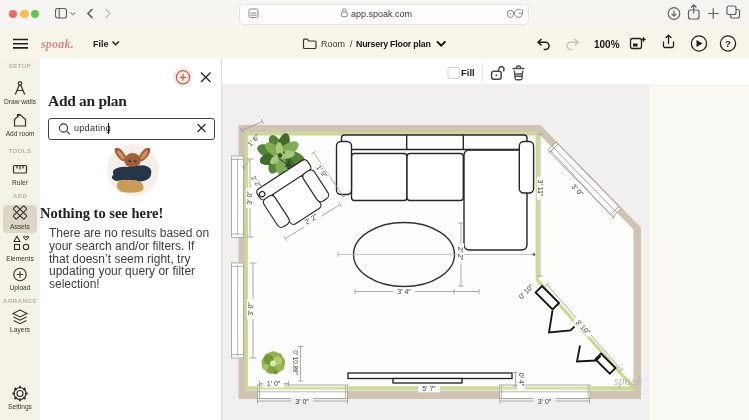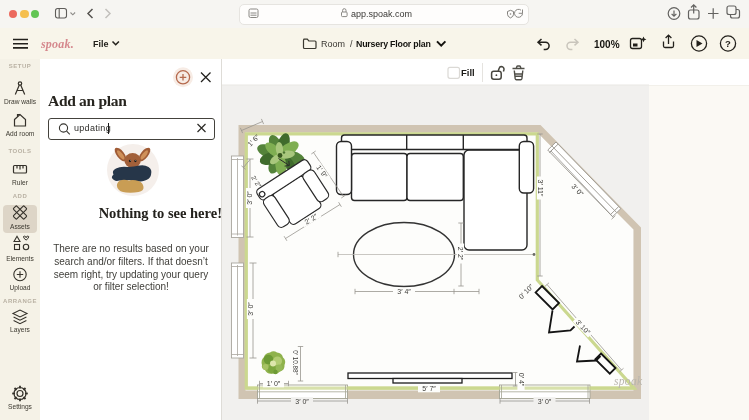--- a/index.html
+++ b/index.html
@@ -13,22 +13,22 @@
   
   #sidebar{left:0;top:59px;width:40px;height:361px;background:#f5f2e7;border-right:1px solid #eae7dd;}
   .seclab{position:absolute;width:40px;text-align:center;font-size:6px;font-weight:bold;letter-spacing:.5px;color:#b9b1a3;}
   .itmlab{position:absolute;width:40px;text-align:center;font-size:6.6px;color:#3b382f;}
   
   #panel{left:40px;top:59px;width:182px;height:361px;background:#ffffff;border-right:1px solid #dedcd7;box-sizing:border-box;}
   #addtitle{left:48px;top:92px;font-family:"Liberation Serif",serif;font-weight:bold;font-size:15.5px;color:#27251f;letter-spacing:-.3px;}
   #srch{left:48px;top:117.5px;width:167px;height:22px;border:1.4px solid #44423c;border-radius:3px;background:transparent;box-sizing:border-box;}
   #srchtxt{left:74px;top:123px;font-size:9px;color:#2e2d2a;letter-spacing:.3px;}
   #cursor{left:107.5px;top:122.5px;width:1px;height:11px;background:#1a1a1a;}
-  #nothing{left:40px;top:205px;width:182px;text-align:right;font-family:"Liberation Serif",serif;font-weight:bold;font-size:14.5px;color:#23211c;}
-  #noresult{left:49px;top:227px;width:164px;text-align:center;font-size:10px;line-height:12.8px;color:#3f3e39;margin-top:16px;}
+  #nothing{left:40px;top:205px;width:182px;text-align:left;font-family:"Liberation Serif",serif;font-weight:bold;font-size:14.5px;color:#23211c;}
+  #noresult{left:49px;top:227px;width:164px;font-size:12px;line-height:12.8px;color:#3f3e39;}
 </style></head>
 <body>
 <div class="abs" id="chrome"></div>
 <div class="tl" style="left:8.6px;background:#ec6a5e;"></div>
 <div class="tl" style="left:20.1px;background:#f5bf4f;"></div>
 <div class="tl" style="left:30.5px;background:#62c554;"></div>
 <svg class="abs" style="left:0;top:0" width="749" height="28" viewBox="0 0 749 28">
   <g stroke="#5f5d5a" stroke-width="1.1" fill="none">
     <rect x="55.5" y="8.5" width="11" height="9.5" rx="2.2"></rect>
     <line x1="59.2" y1="8.5" x2="59.2" y2="18"></line>

